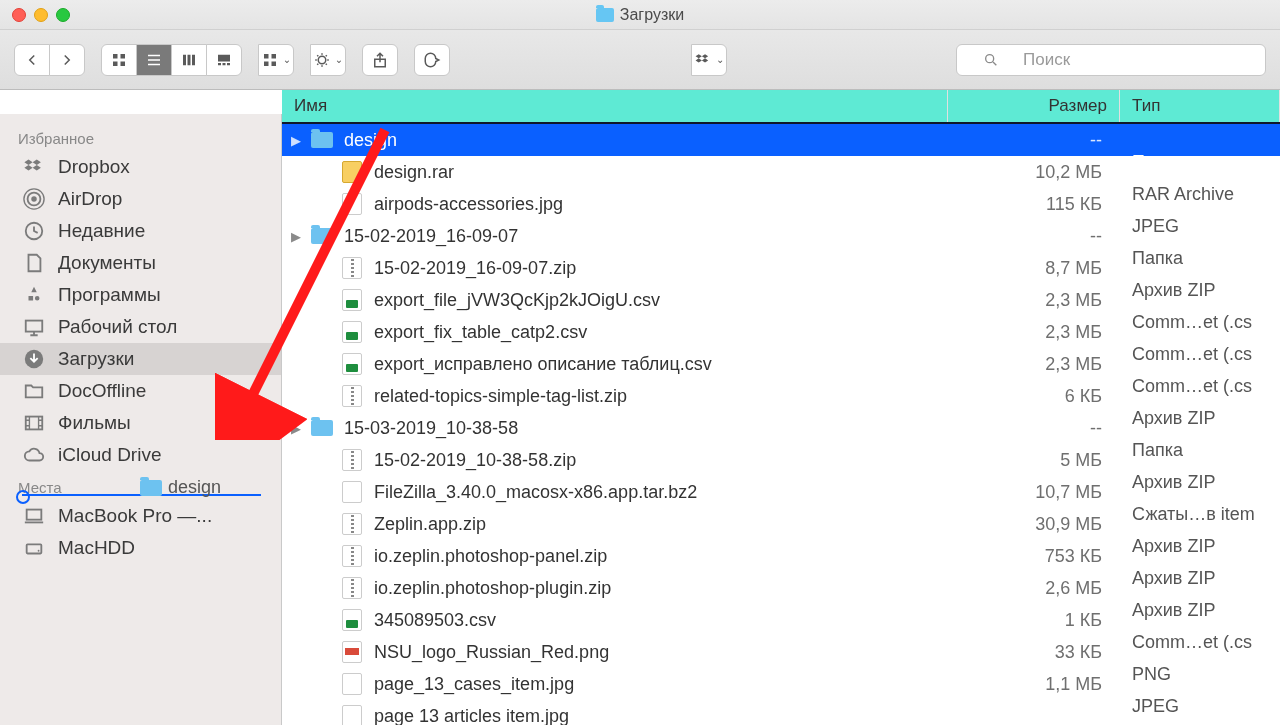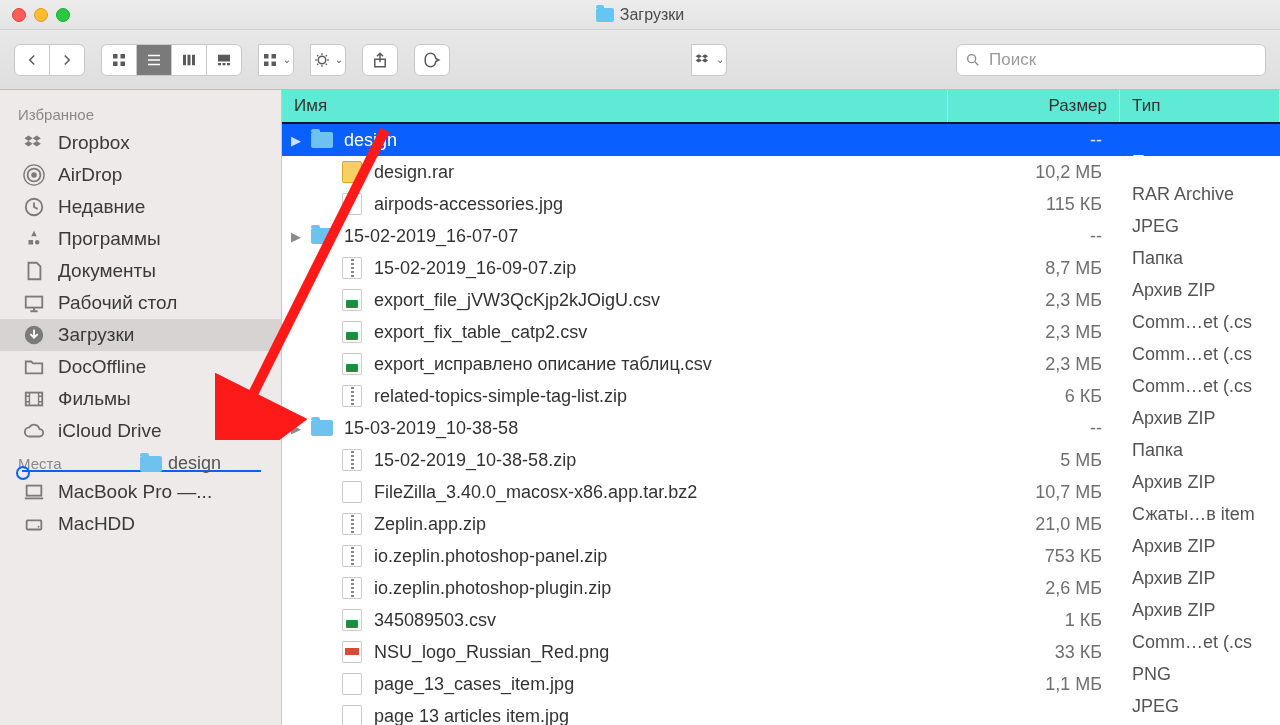--- a/index.html
+++ b/index.html
@@ -22,26 +22,26 @@
 .btn { height: 32px; min-width: 36px; background:#fff; border:1px solid #c8c8c8; display:flex; align-items:center; justify-content:center; color:#5a5a5a; font-size:15px; cursor:pointer; }
 .btn svg { width:18px; height:18px; fill:#5a5a5a; }
 .btn:first-child { border-radius:6px 0 0 6px; }
 .btn:last-child { border-radius:0 6px 6px 0; }
 .btn:not(:first-child){ margin-left:-1px; }
 .btn.single { border-radius:6px; }
 .btn.active { background:#7a7a7a; color:#fff; }
 .btn.active svg { fill:#fff; }
 .dd-caret { margin-left:4px; font-size:10px; }
 .search-wrap { flex:1; display:flex; justify-content:flex-end; }
-.search { width:310px; height:32px; border:1px solid #c8c8c8; border-radius:6px; background:#fff; display:flex; align-items:center; padding:0 8px; gap:8px; color:#9a9a9a; font-size:17px;}
+.search { width:310px; height:32px; border:1px solid #c8c8c8; border-radius:6px; background:#fff; display:flex; align-items:center; padding:0 26px; gap:24px; color:#9a9a9a; font-size:17px;}
 .search svg{width:16px;height:16px;fill:#8a8a8a;}
 
 
 .body { display:flex; height: calc(100% - 90px); }
-.sidebar { width: 282px; background:#eeeae9; border-right:1px solid #c9c9c9; padding-top:8px; overflow:hidden; position:relative;}
+.sidebar { width: 282px; background:#eeeae9; border-right:1px solid #c9c9c9; padding-top:8px; overflow:hidden; position:relative;margin-top:24px;}
 .sb-header { font-size:15px; color:#888; padding: 8px 18px 4px; }
 .sb-item { display:flex; align-items:center; gap:12px; padding: 5px 18px 5px 22px; font-size:19px; color:#3a3a3a; cursor:pointer; }
 .sb-item.active { background:#d7d3d2; }
 .sb-icon { width:24px; height:22px; display:flex; align-items:center; justify-content:center; color:#7b7b7b; }
 .sb-icon svg { width:22px; height:22px; fill:#7b7b7b; }
 .drag-line { position:absolute; left:22px; right:20px; top: 380px; height:2px; background:#0a60ff; }
 .drag-line::before{content:"";position:absolute;left:-6px;top:-4px;width:10px;height:10px;border:2px solid #0a60ff;border-radius:50%;background:transparent;}
 .drag-label { position:absolute; left: 140px; top: 363px; display:flex; align-items:center; gap:6px; font-size:18px; color:#555; }
 .drag-folder { width:22px; height:16px; background:#6dc2f0; border-radius:2px; display:inline-block; position:relative;}
 .drag-folder::before{content:"";position:absolute;top:-3px;left:0;width:9px;height:3px;background:#6dc2f0;border-radius:2px 2px 0 0;}
@@ -225,32 +225,32 @@
           <svg viewBox="0 0 24 24">
             <circle cx="12" cy="12" r="9" fill="none" stroke="#7b7b7b" stroke-width="2"></circle>
             <path d="M12 7v5l4 2" stroke="#7b7b7b" stroke-width="2" fill="none"></path>
           </svg>
         </span>
         <span>Недавние</span>
       </div>
       <div class="sb-item">
         <span class="sb-icon">
           <svg viewBox="0 0 24 24">
+            <path d="M6 3h9l4 4v14H6z" fill="none" stroke="#7b7b7b" stroke-width="2"></path>
+          </svg>
+        </span>
+        <span>Документы</span>
+      </div>
+      <div class="sb-item">
+        <span class="sb-icon">
+          <svg viewBox="0 0 24 24">
             <path d="M12 3l3 6h-6zM6 13h5v5H6zM13 15.5a2.5 2.5 0 1 0 5 0 2.5 2.5 0 1 0-5 0z"></path>
           </svg>
         </span>
         <span>Программы</span>
-      </div>
-      <div class="sb-item">
-        <span class="sb-icon">
-          <svg viewBox="0 0 24 24">
-            <path d="M6 3h9l4 4v14H6z" fill="none" stroke="#7b7b7b" stroke-width="2"></path>
-          </svg>
-        </span>
-        <span>Документы</span>
       </div>
       <div class="sb-item">
         <span class="sb-icon">
           <svg viewBox="0 0 24 24">
             <rect x="3" y="5" width="18" height="12" fill="none" stroke="#7b7b7b" stroke-width="2"></rect>
             <path d="M8 21h8M12 17v4" stroke="#7b7b7b" stroke-width="2"></path>
           </svg>
         </span>
         <span>Рабочий стол</span>
       </div>
@@ -345,21 +345,21 @@
           </span>
           <span class="nm">airpods-accessories.jpg</span>
           <span class="sz">115 КБ</span>
           <span class="tp">JPEG</span>
         </div>
         <div class="row">
           <span class="disclosure">▶</span>
           <span class="ico">
             <span class="fi fi-folder"></span>
           </span>
-          <span class="nm">15-02-2019_16-07-07</span>
+          <span class="nm">15-02-2019_16-09-07</span>
           <span class="sz">--</span>
           <span class="tp">Папка</span>
         </div>
         <div class="row indent-1">
           <span class="disclosure"></span>
           <span class="ico">
             <span class="fi fi-zip"></span>
           </span>
           <span class="nm">15-02-2019_16-09-07.zip</span>
           <span class="sz">8,7 МБ</span>
@@ -427,21 +427,21 @@
           <span class="nm">FileZilla_3.40.0_macosx-x86.app.tar.bz2</span>
           <span class="sz">10,7 МБ</span>
           <span class="tp">Сжаты…в item</span>
         </div>
         <div class="row indent-1">
           <span class="disclosure"></span>
           <span class="ico">
             <span class="fi fi-zip"></span>
           </span>
           <span class="nm">Zeplin.app.zip</span>
-          <span class="sz">21,0 МБ</span>
+          <span class="sz">30,9 МБ</span>
           <span class="tp">Архив ZIP</span>
         </div>
         <div class="row indent-1">
           <span class="disclosure"></span>
           <span class="ico">
             <span class="fi fi-zip"></span>
           </span>
           <span class="nm">io.zeplin.photoshop-panel.zip</span>
           <span class="sz">753 КБ</span>
           <span class="tp">Архив ZIP</span>

